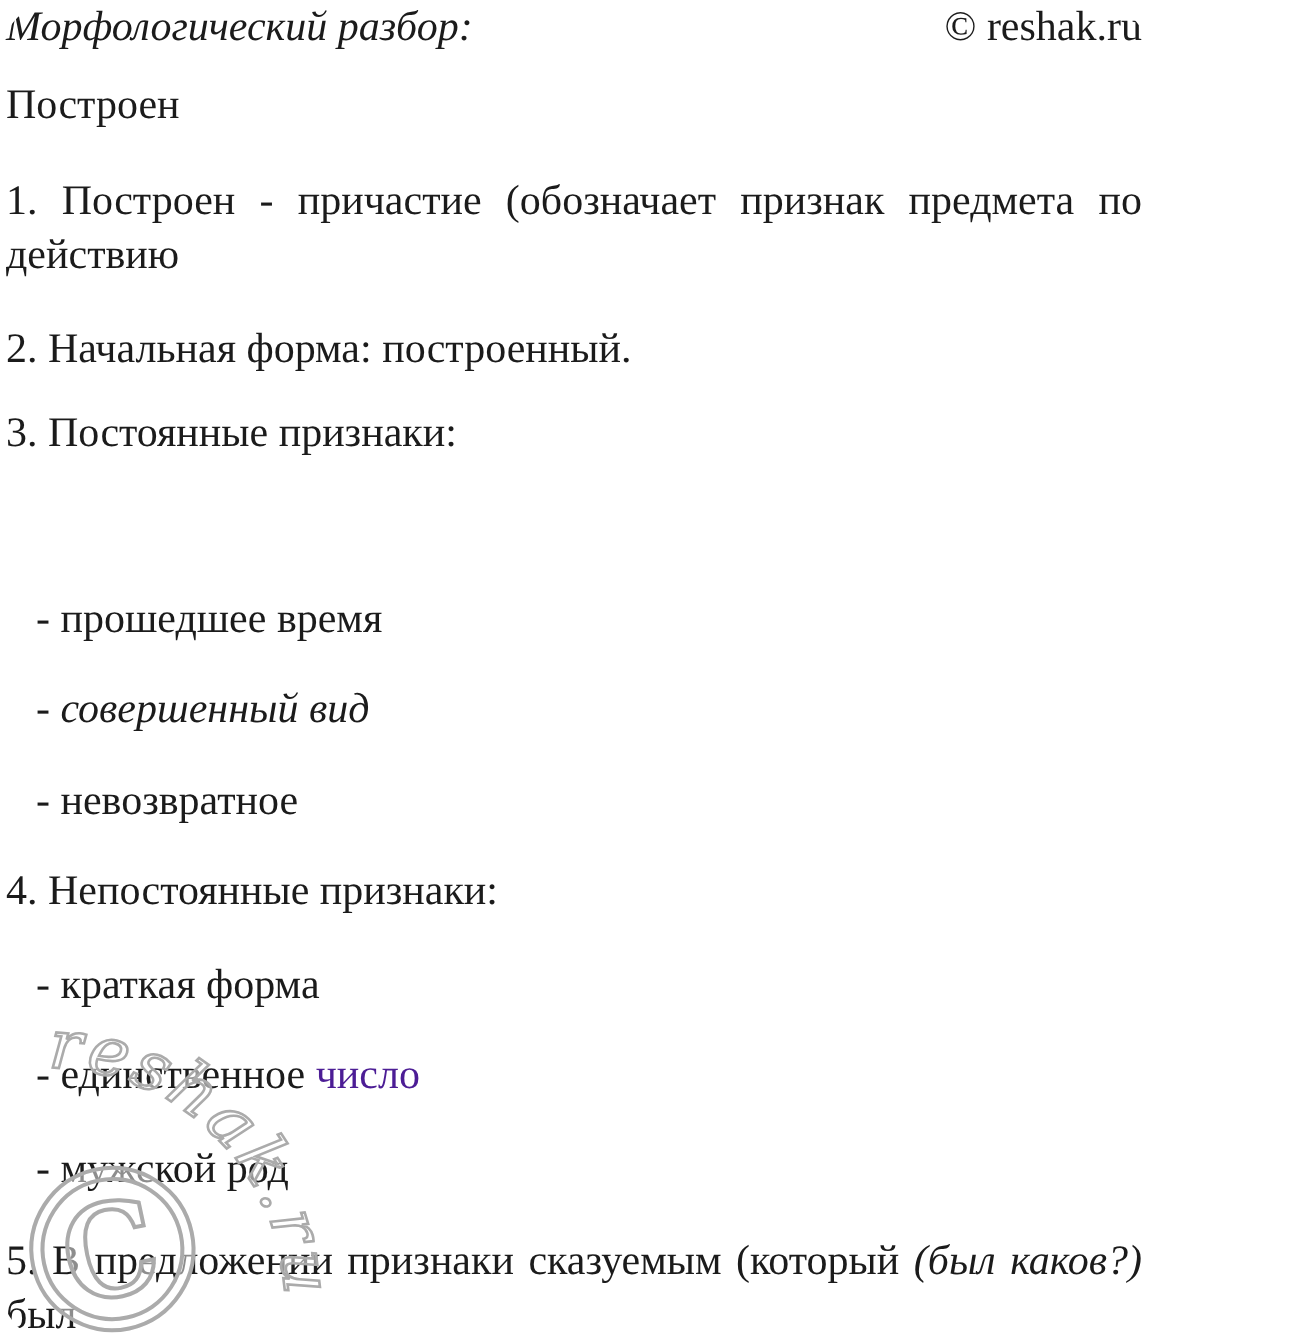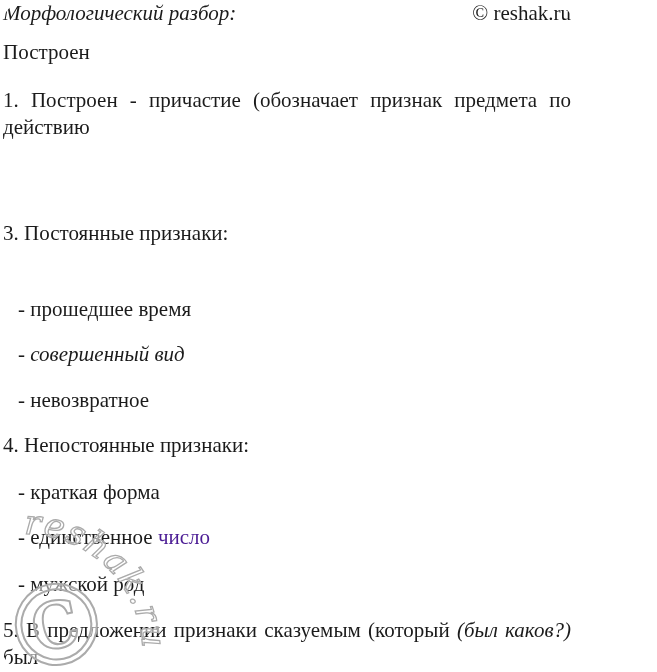--- a/index.html
+++ b/index.html
@@ -69,22 +69,23 @@
 
   <div class="line header-row" style="top: 0px;">
     <span class="italic">Морфологический разбор:</span>
     <span>© reshak.ru</span>
   </div>
 
   <div class="line" style="top: 39px;">Построен</div>
 
   <div class="line fill" style="top: 87px;">1. Построен - причастие (обозначает признак предмета по действию</div>
 
+  <div class="line" style="top: 161px;">2. Начальная форма: построенный.</div>
 
-  <div class="line" style="top: 220px;">3. Постоянные признаки:</div>
+  <div class="line" style="top: 203px;">3. Постоянные признаки:</div>
   <div class="line indent" style="top: 296px;">- прошедшее время</div>
   <div class="line indent" style="top: 341px; font-style: italic;">- совершенный вид</div>
   <div class="line indent" style="top: 387px;">- невозвратное</div>
 
   <div class="line" style="top: 432px;">4. Непостоянные признаки:</div>
   <div class="line indent" style="top: 479px;">- краткая форма</div>
   <div class="line indent" style="top: 524px;"><span>- единственное </span><span class="gray">число</span></div>
   <div class="line indent" style="top: 571px;">- мужской род</div>
 
   <div class="line fill" style="top: 617px;">

